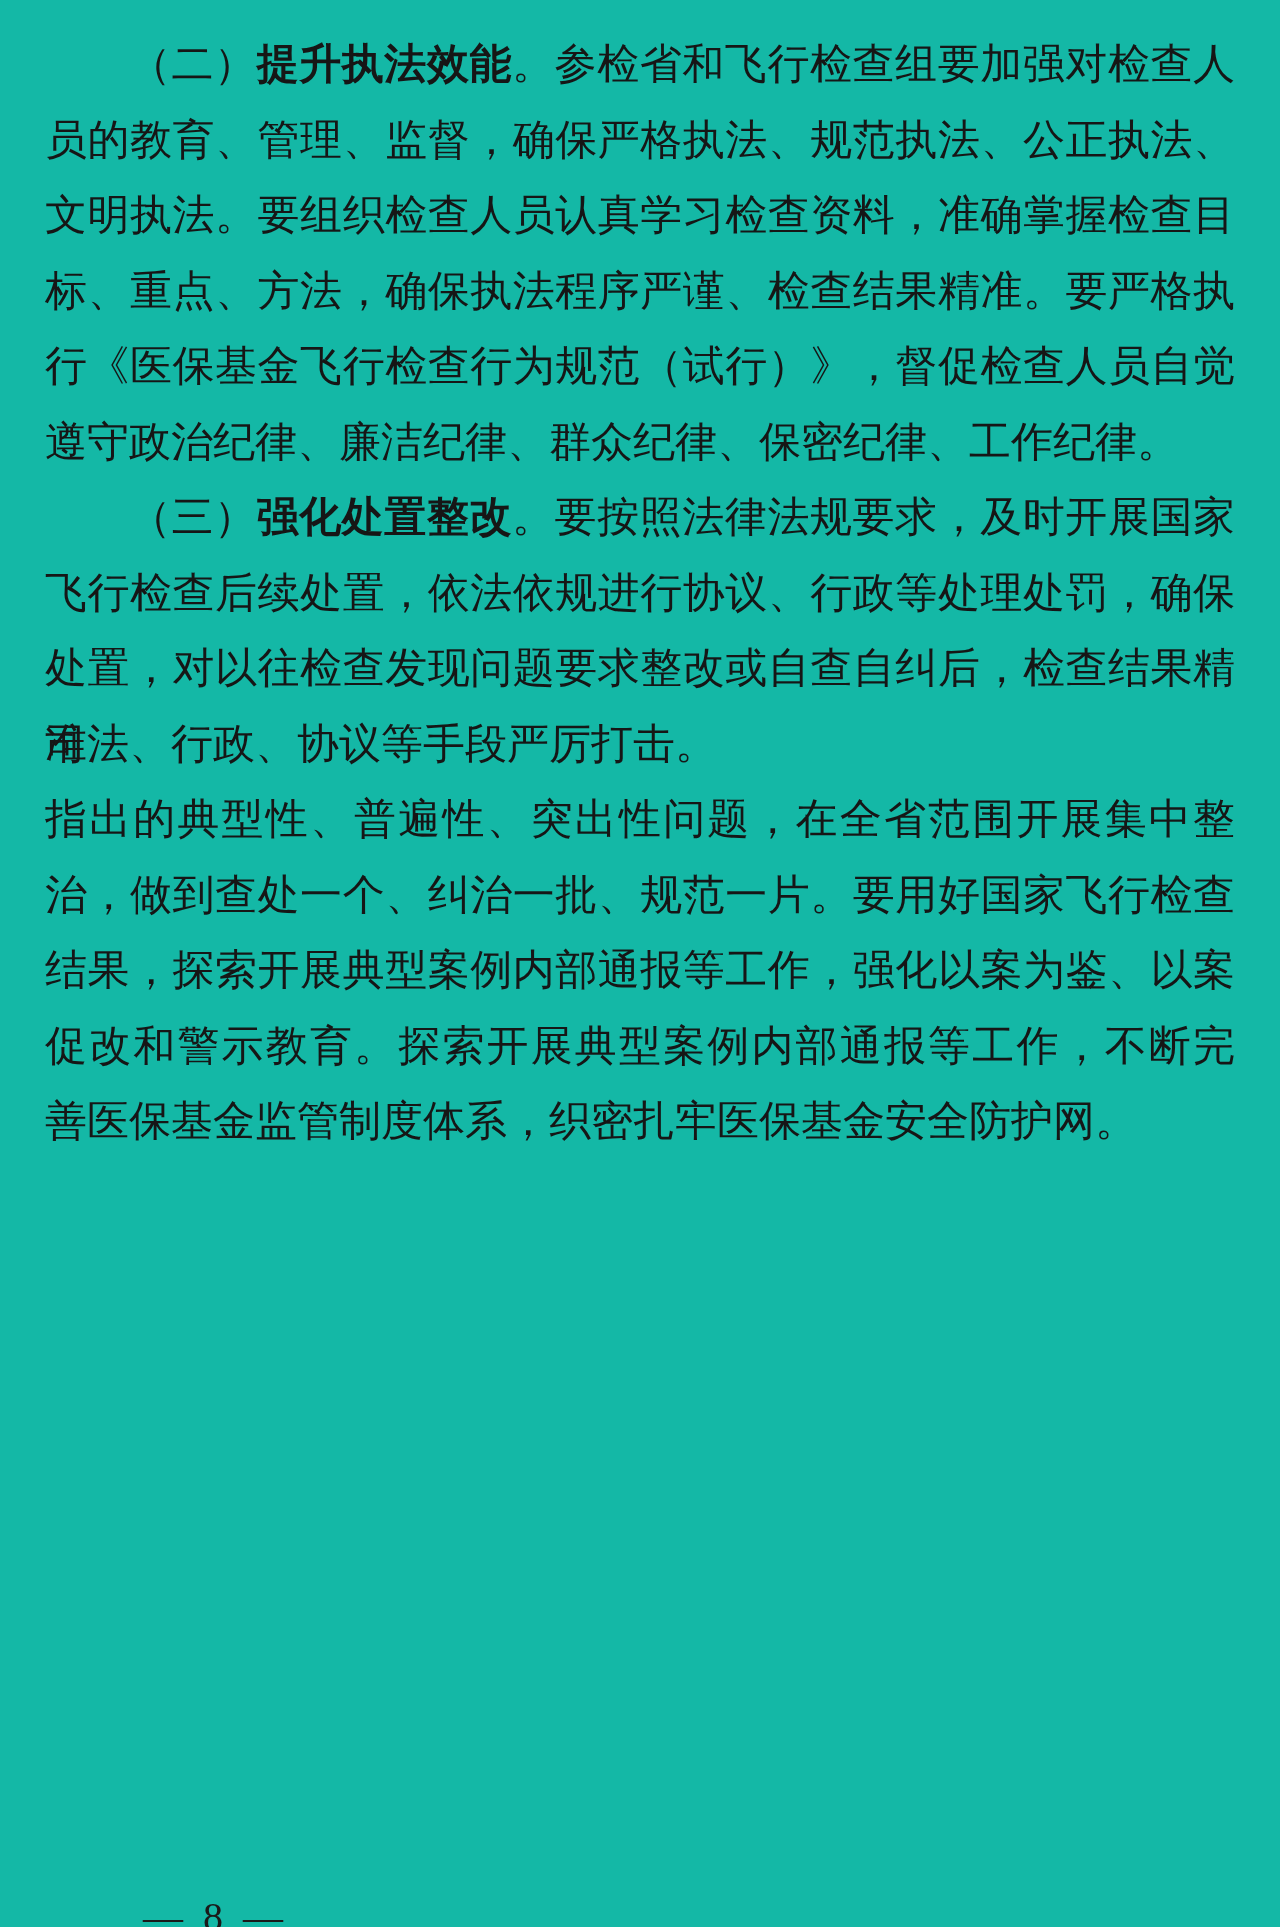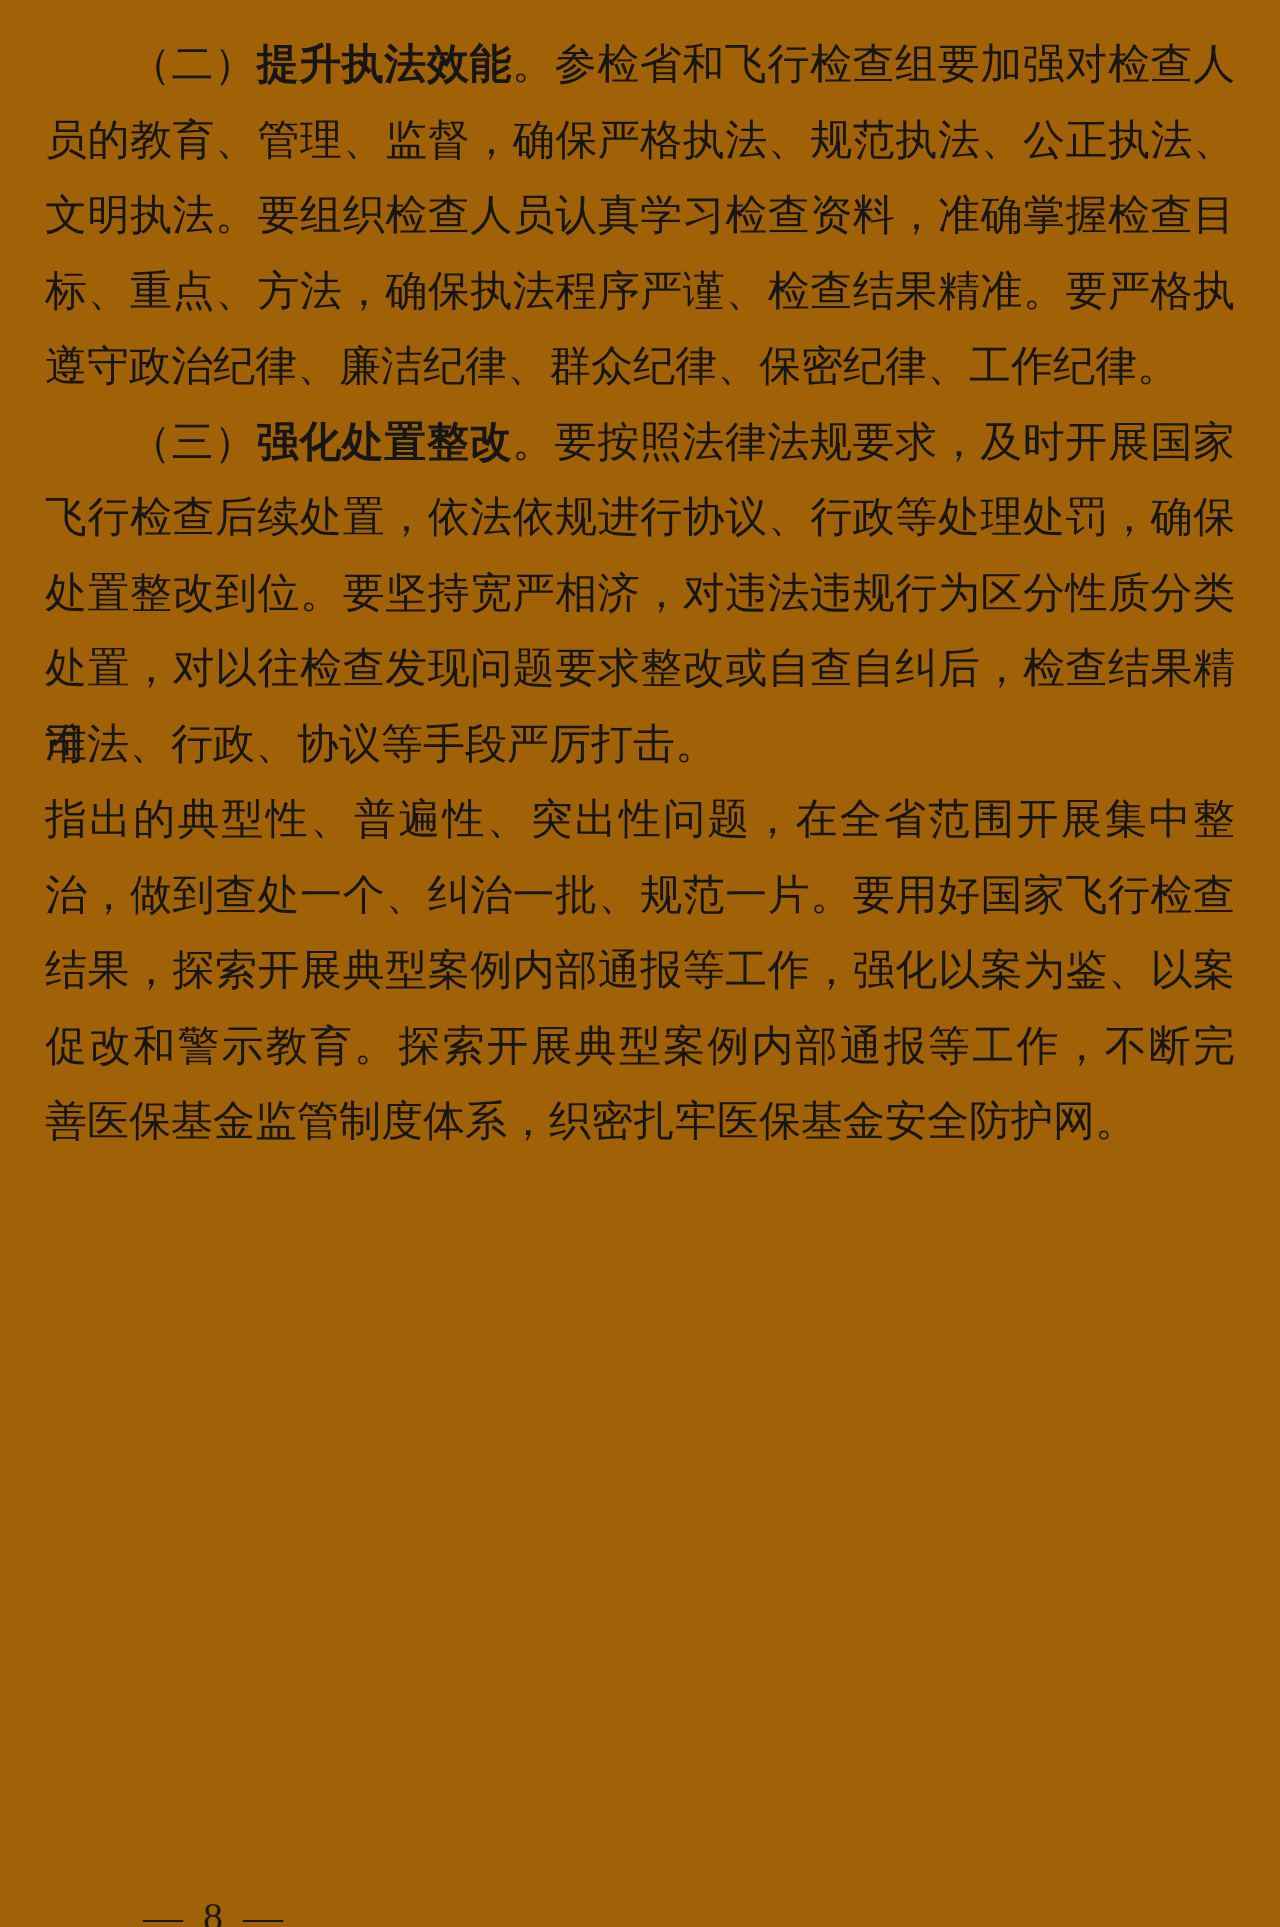--- a/index.html
+++ b/index.html
@@ -11,21 +11,21 @@
     position: relative;
     width: 1280px;
     height: 1927px;
     overflow: hidden;
     font-family: "Liberation Serif", "DejaVu Serif", serif;
     color: #161616;
   }
   .page {
     position: absolute;
     inset: 0;
-    background: #a16207;
+    background: #14b8a6;
   }
   .text-block {
     position: absolute;
     left: 45px;
     top: 27px;
     width: 1190px;
     font-size: 42px;
     line-height: 75.5px;
     letter-spacing: 0;
   }
@@ -63,26 +63,26 @@
 </head>
 <body>
 
 <div class="page">
   <main class="text-block">
       <div class="paragraph">
         <div class="line first"><span>（二）</span><span class="heading-bold">提升执法效能</span><span>。参检省和飞行检查组要加强对检查人</span></div>
         <div class="line">员的教育、管理、监督，确保严格执法、规范执法、公正执法、</div>
         <div class="line">文明执法。要组织检查人员认真学习检查资料，准确掌握检查目</div>
         <div class="line">标、重点、方法，确保执法程序严谨、检查结果精准。要严格执</div>
+        <div class="line">行《医保基金飞行检查行为规范（试行）》，督促检查人员自觉</div>
         <div class="line last">遵守政治纪律、廉洁纪律、群众纪律、保密纪律、工作纪律。</div>
       </div>
       <div class="paragraph">
         <div class="line first"><span>（三）</span><span class="heading-bold">强化处置整改</span><span>。要按照法律法规要求，及时开展国家</span></div>
         <div class="line">飞行检查后续处置，依法依规进行协议、行政等处理处罚，确保</div>
-        <div class="line">处置整改到位。要坚持宽严相济，对违法违规行为区分性质分类</div>
         <div class="line">处置，对以往检查发现问题要求整改或自查自纠后，检查结果精准</div>
         <div class="line last">司法、行政、协议等手段严厉打击。</div>
       </div>
       <div class="paragraph">
         <div class="line">指出的典型性、普遍性、突出性问题，在全省范围开展集中整</div>
         <div class="line">治，做到查处一个、纠治一批、规范一片。要用好国家飞行检查</div>
         <div class="line">结果，探索开展典型案例内部通报等工作，强化以案为鉴、以案</div>
         <div class="line">促改和警示教育。探索开展典型案例内部通报等工作，不断完</div>
         <div class="line last">善医保基金监管制度体系，织密扎牢医保基金安全防护网。</div>
       </div>

